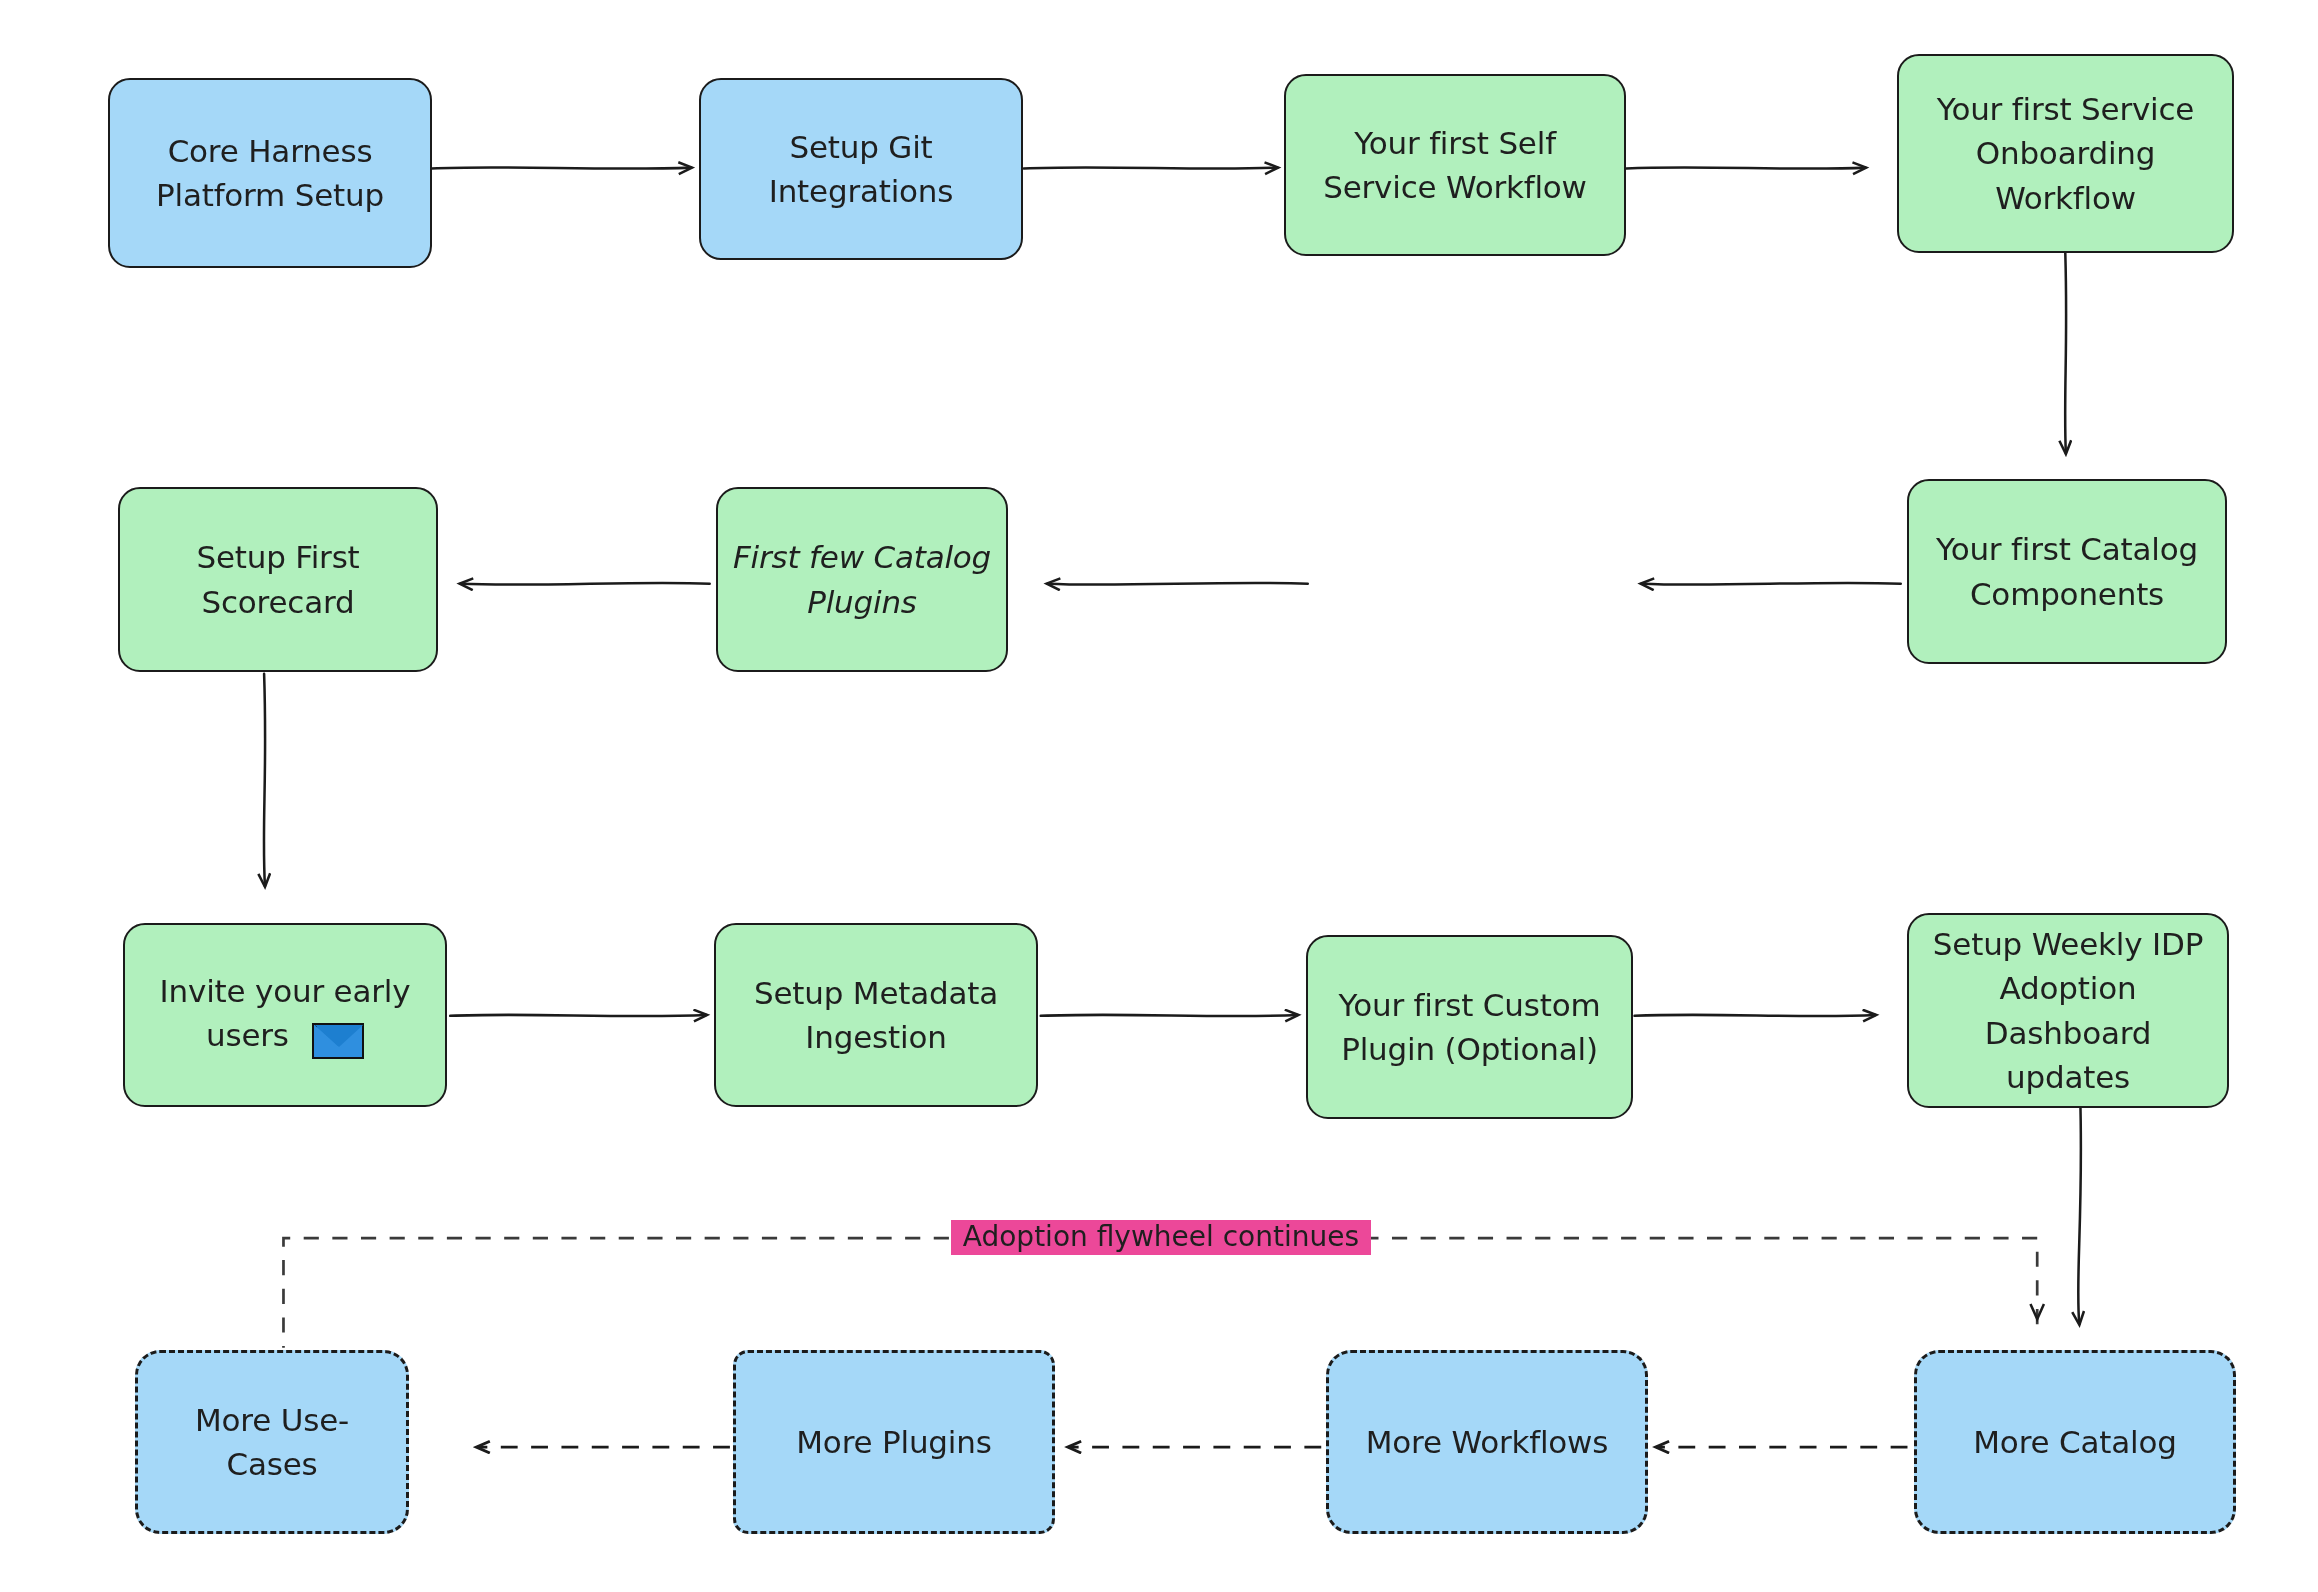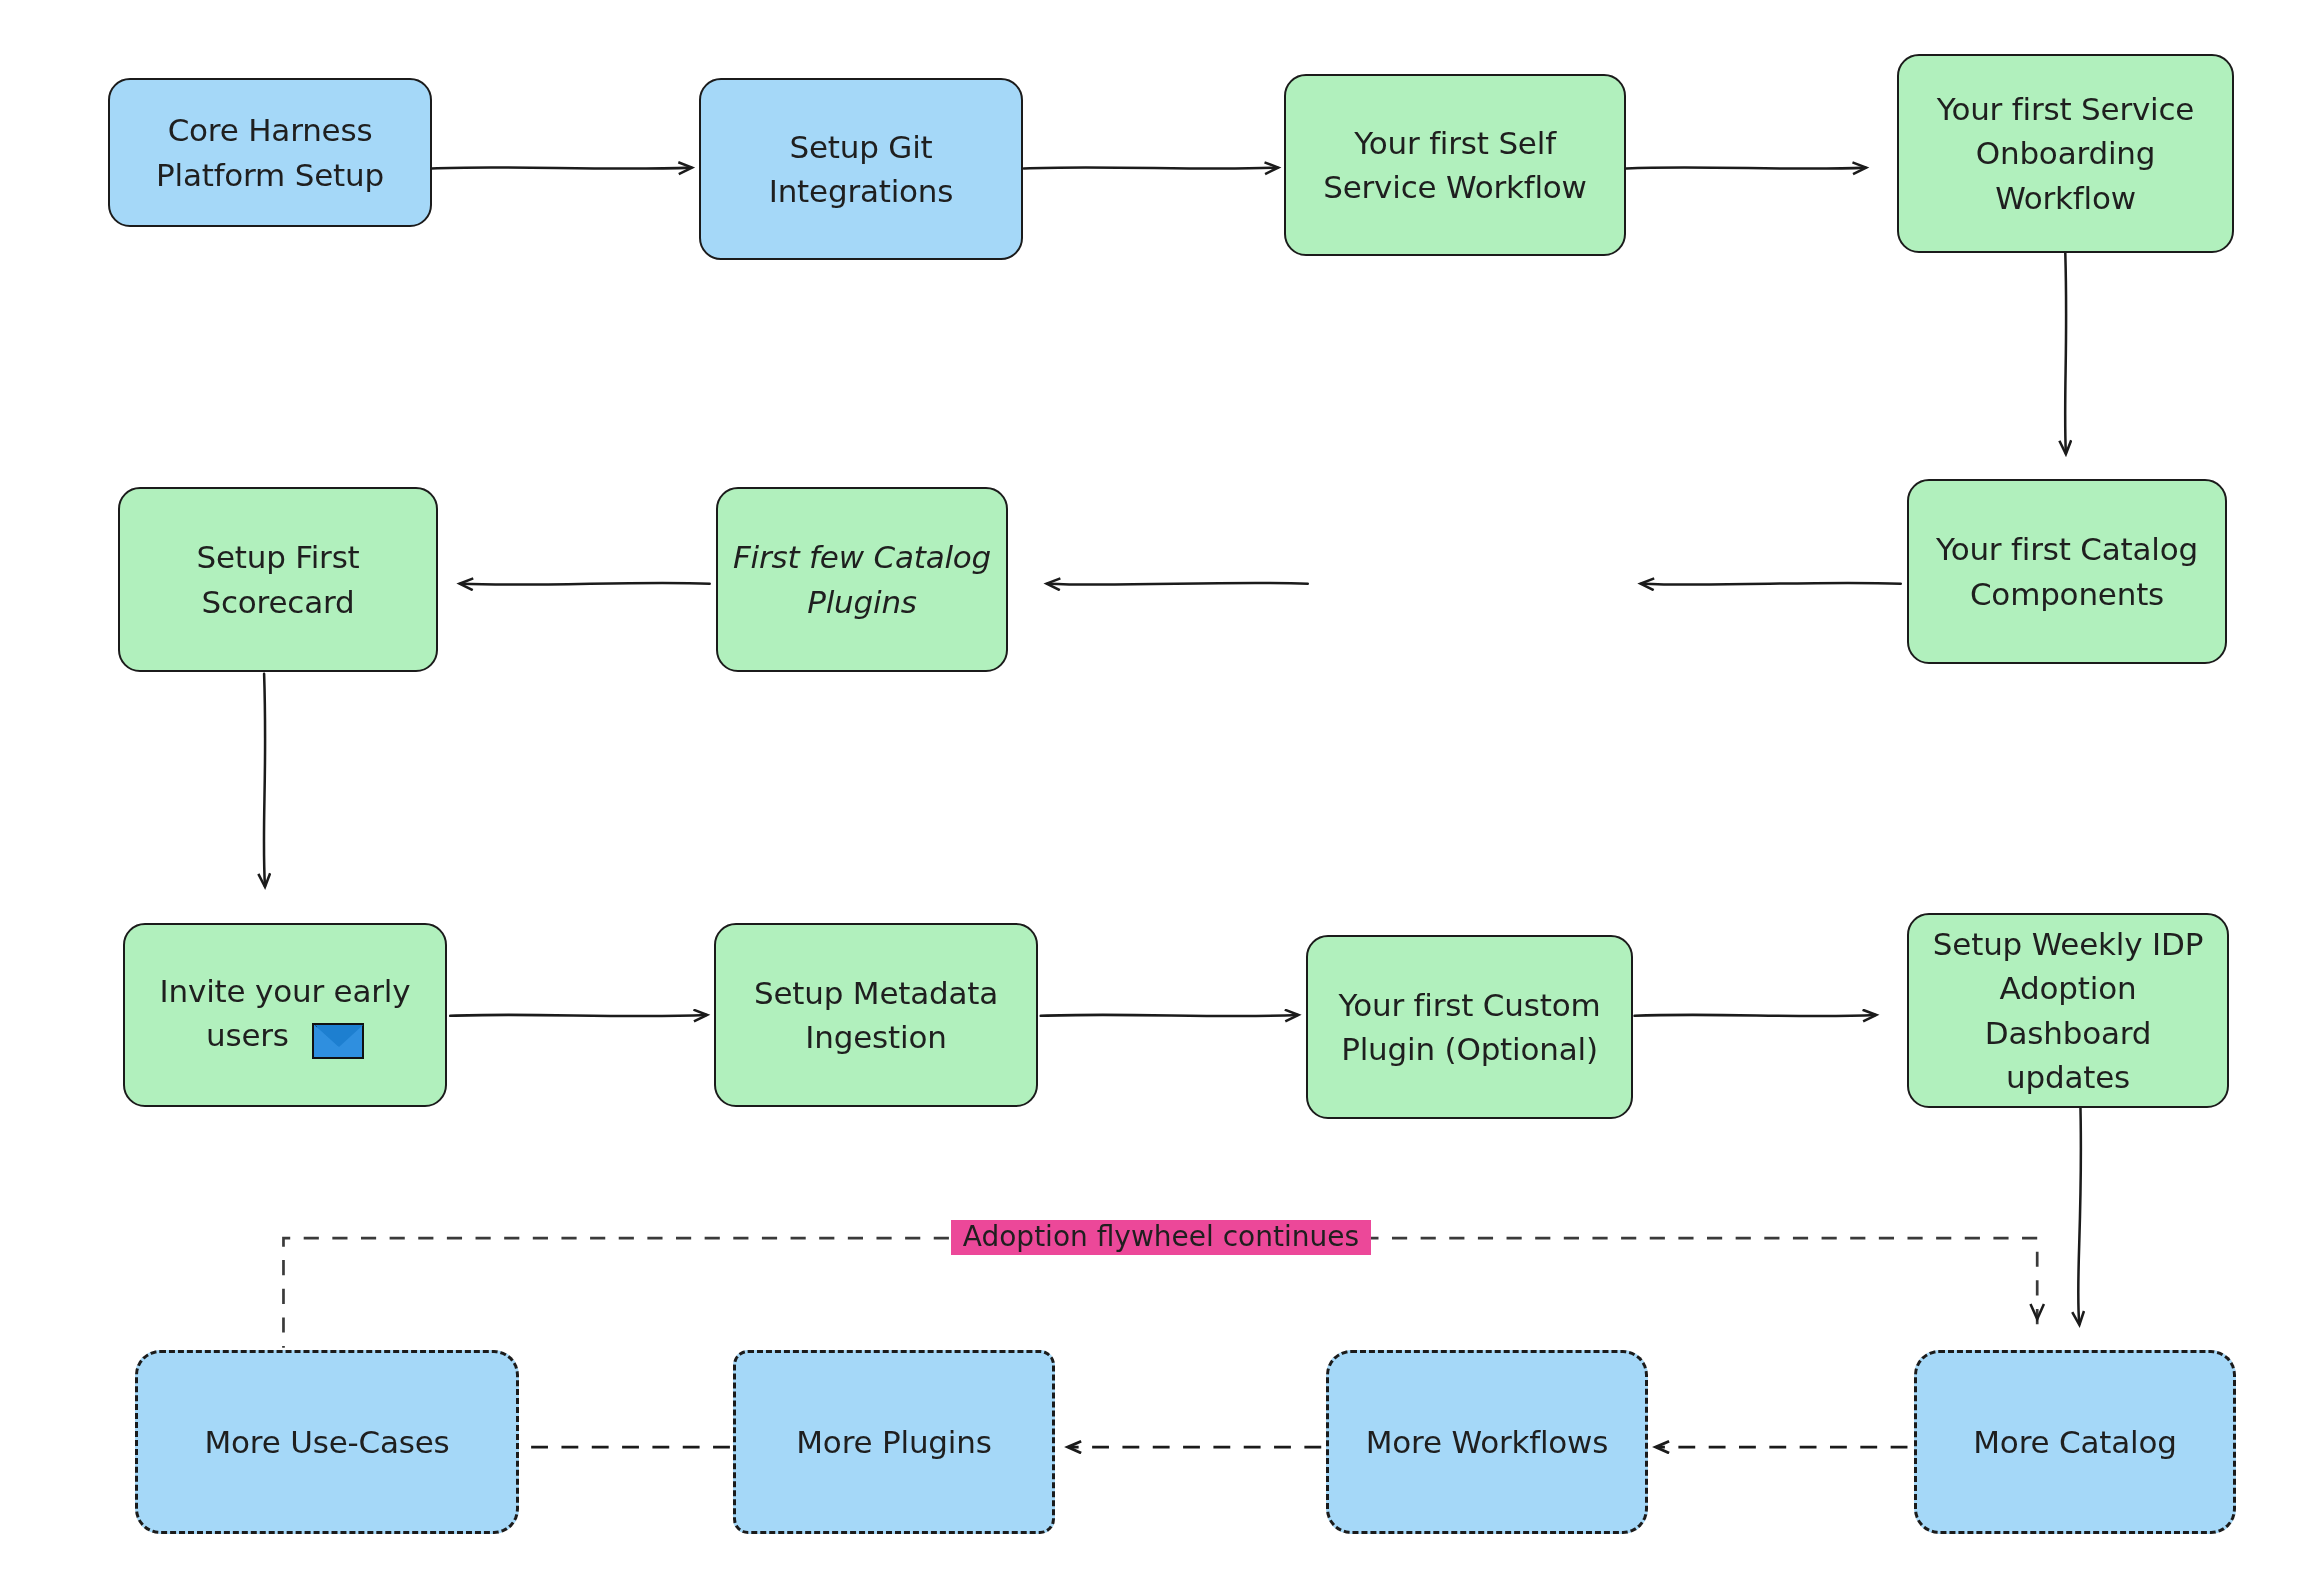--- a/index.html
+++ b/index.html
@@ -147,21 +147,21 @@
       <path d="M2410,1548 L2418,1566 L2426,1548"></path>
     </g>
 
     <g stroke="#1b1b1b" fill="none" stroke-width="3.4" stroke-dasharray="20 16" stroke-linecap="butt">
       <path d="M2264,1718 L1966,1718" marker-end="url(#ahd)"></path>
       <path d="M1568,1718 L1268,1718" marker-end="url(#ahd)"></path>
       <path d="M866,1718 L566,1718" marker-end="url(#ahd)"></path>
     </g>
   </svg>
 
-  <div class="node blue" style="left:108px; top:78px; width:324px; height:149px;">
+  <div class="node blue" style="left:108px; top:78px; width:324px; height:190px;">
     <span class="label">Core Harness Platform Setup</span>
   </div>
 
   <div class="node blue" style="left:699px; top:78px; width:324px; height:182px;">
     <span class="label">Setup Git Integrations</span>
   </div>
 
   <div class="node green" style="left:1284px; top:74px; width:342px; height:182px;">
     <span class="label">Your first Self Service Workflow</span>
   </div>
@@ -213,18 +213,18 @@
   </div>
 
   <div class="node blue dashed" style="left:1326px; top:1350px; width:322px; height:184px;">
     <span class="label">More Workflows</span>
   </div>
 
   <div class="node blue dashed" style="left:733px; top:1350px; width:322px; height:184px;border-radius:15px;">
     <span class="label">More Plugins</span>
   </div>
 
-  <div class="node blue dashed" style="left:135px; top:1350px; width:384px; height:184px;">
+  <div class="node blue dashed" style="left:135px; top:1350px; width:274px; height:184px;">
     <span class="label">More Use-Cases</span>
   </div>
 
 </div>
 
 
 </body></html>

